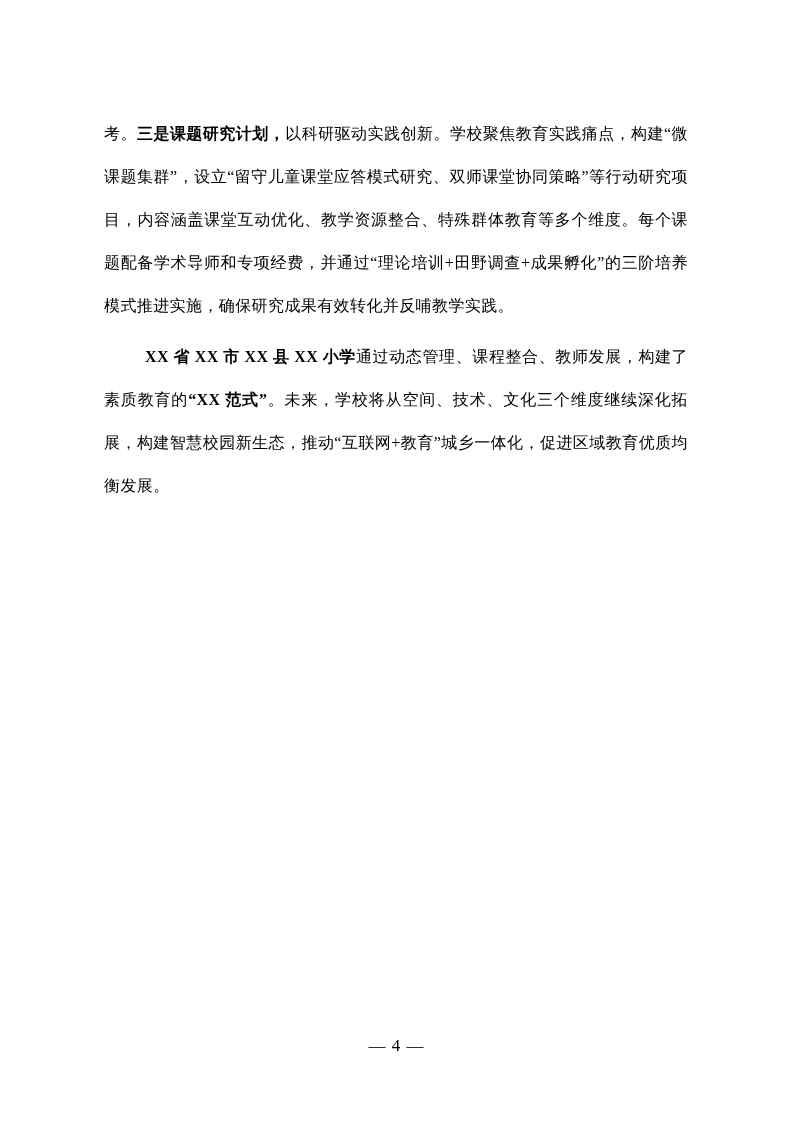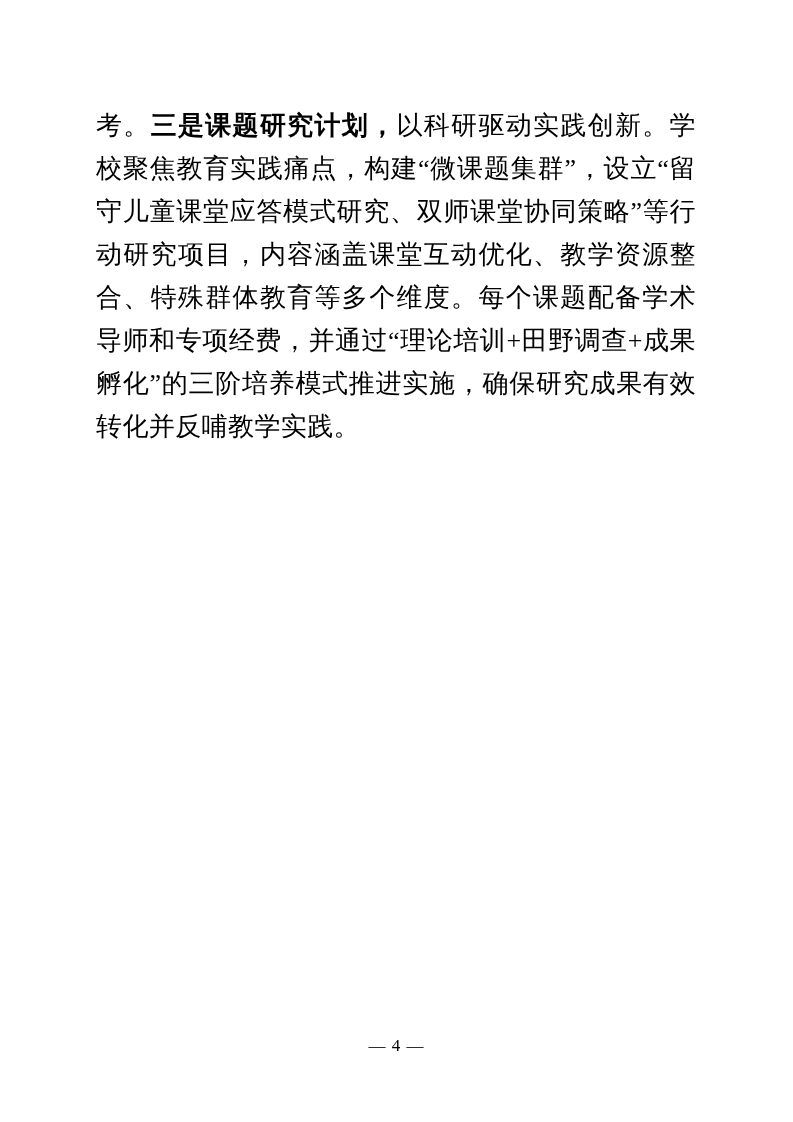--- a/index.html
+++ b/index.html
@@ -19,26 +19,26 @@
     overflow: hidden;
     box-sizing: border-box;
   }
   .content {
     position: absolute;
     left: 96px;
     top: 104px;
     width: 600px;
   }
   .para {
-    font-size: 26px;
+    font-size: 16px;
     line-height: 43px;
     letter-spacing: 0.4px;
     text-align: justify;
     text-justify: inter-ideograph;
-    margin: 0;
+    margin: 8px;
     word-break: break-all;
   }
   .para + .para {
     margin-top: 0;
   }
   .indent {
     text-indent: 41px;
   }
   .bold {
     font-weight: bold;
@@ -57,20 +57,21 @@
 </style>
 </head>
 <body>
 
 <div class="page">
 
   <div class="content">
 
     <p class="para"><span>考。</span><span class="bold">三是课题研究计划，</span><span>以科研驱动实践创新。学校聚焦教育实践痛点，构建“微课题集群”，设立“留守儿童课堂应答模式研究、双师课堂协同策略”等行动研究项目，内容涵盖课堂互动优化、教学资源整合、特殊群体教育等多个维度。每个课题配备学术导师和专项经费，并通过“理论培训+田野调查+成果孵化”的三阶培养模式推进实施，确保研究成果有效转化并反哺教学实践。</span></p>
 
+    <p class="para indent"><span class="bold">XX 省 XX 市 XX 县 XX 小学</span><span>通过动态管理、课程整合、教师发展，构建了素质教育的</span><span class="bold">“XX 范式”</span><span>。未来，学校将从空间、技术、文化三个维度继续深化拓展，构建智慧校园新生态，推动“互联网+教育”城乡一体化，促进区域教育优质均衡发展。</span></p>
 
   </div>
 
   <div class="footer">
     <span>— 4 —</span>
   </div>
 
 </div>
 
 </body></html>

